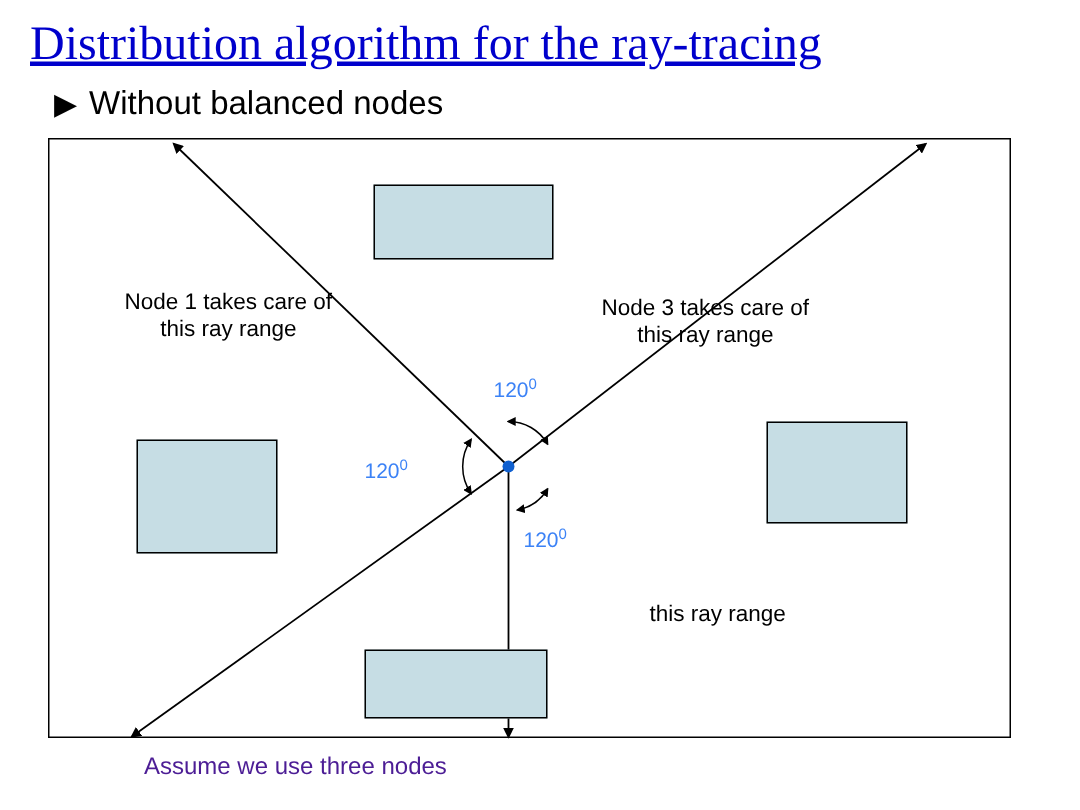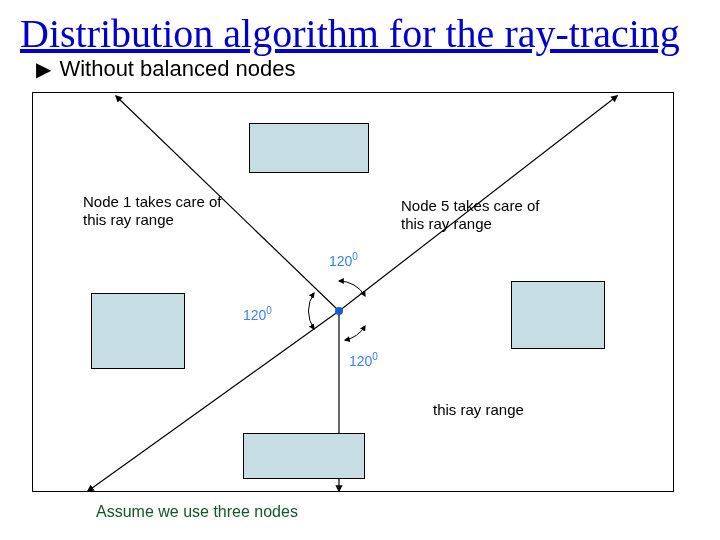--- a/index.html
+++ b/index.html
@@ -8,21 +8,21 @@
     width: 720px;
     height: 540px;
     background: #fff;
     font-family: "Arial", "Helvetica", sans-serif;
     position: relative;
   }
   .title {
     position: absolute;
     left: 20px;
     top: 10px;
-    font-size: 40px;
+    font-size: 32px;
     color: #0000cc;
     text-decoration: underline;
     white-space: nowrap;
     font-family: "Times New Roman", "Georgia", serif;
   }
   .bullet {
     position: absolute;
     left: 36px;
     top: 56px;
     font-size: 22px;
@@ -36,20 +36,21 @@
   }
   .diagram-box {
     position: absolute;
     left: 32px;
     top: 92px;
     width: 642px;
     height: 400px;
     border: 1px solid #000;
     background: #fff;
     box-sizing: border-box;
+    text-align: center;
   }
   .obstacle {
     position: absolute;
     background: #c6dde4;
     border: 1px solid #000;
   }
   .label {
     position: absolute;
     font-size: 15px;
     color: #000;
@@ -61,21 +62,21 @@
     font-size: 14px;
     color:#3b82f6;
     white-space: nowrap;
   }
   .sup { font-size: 10px; vertical-align: super;}
   .caption {
     position: absolute;
     left: 96px;
     top: 503px;
     font-size: 16px;
-    color: #14532d;
+    color: #4c1d95;
   }
 </style>
 </head>
 <body>
 
 <div class="title">Distribution algorithm for the ray-tracing</div>
 
 <div class="bullet">
   <span class="arrow">▶</span>
   <span>Without balanced nodes</span>
@@ -108,21 +109,21 @@
   <div class="obstacle" style="left:216px; top:30px; width:118px; height:48px;"></div>
   <div class="obstacle" style="left:58px; top:200px; width:92px; height:74px;"></div>
   <div class="obstacle" style="left:478px; top:188px; width:92px; height:66px;"></div>
   <div class="obstacle" style="left:210px; top:340px; width:120px; height:44px;"></div>
 
   <div class="label" style="left:50px; top:100px;">
     <span>Node 1 takes care of</span><br>
     <span>this ray range</span>
   </div>
   <div class="label" style="left:368px; top:104px;">
-    <span>Node 5 takes care of</span><br>
+    <span>Node 3 takes care of</span><br>
     <span>this ray range</span>
   </div>
   <div class="label" style="left:400px; top:290px;">
     <br>
     <span>this ray range</span>
   </div>
 
   <div class="angle-label" style="left:296px; top:158px;">
     <span>120</span><span class="sup">0</span>
   </div>

